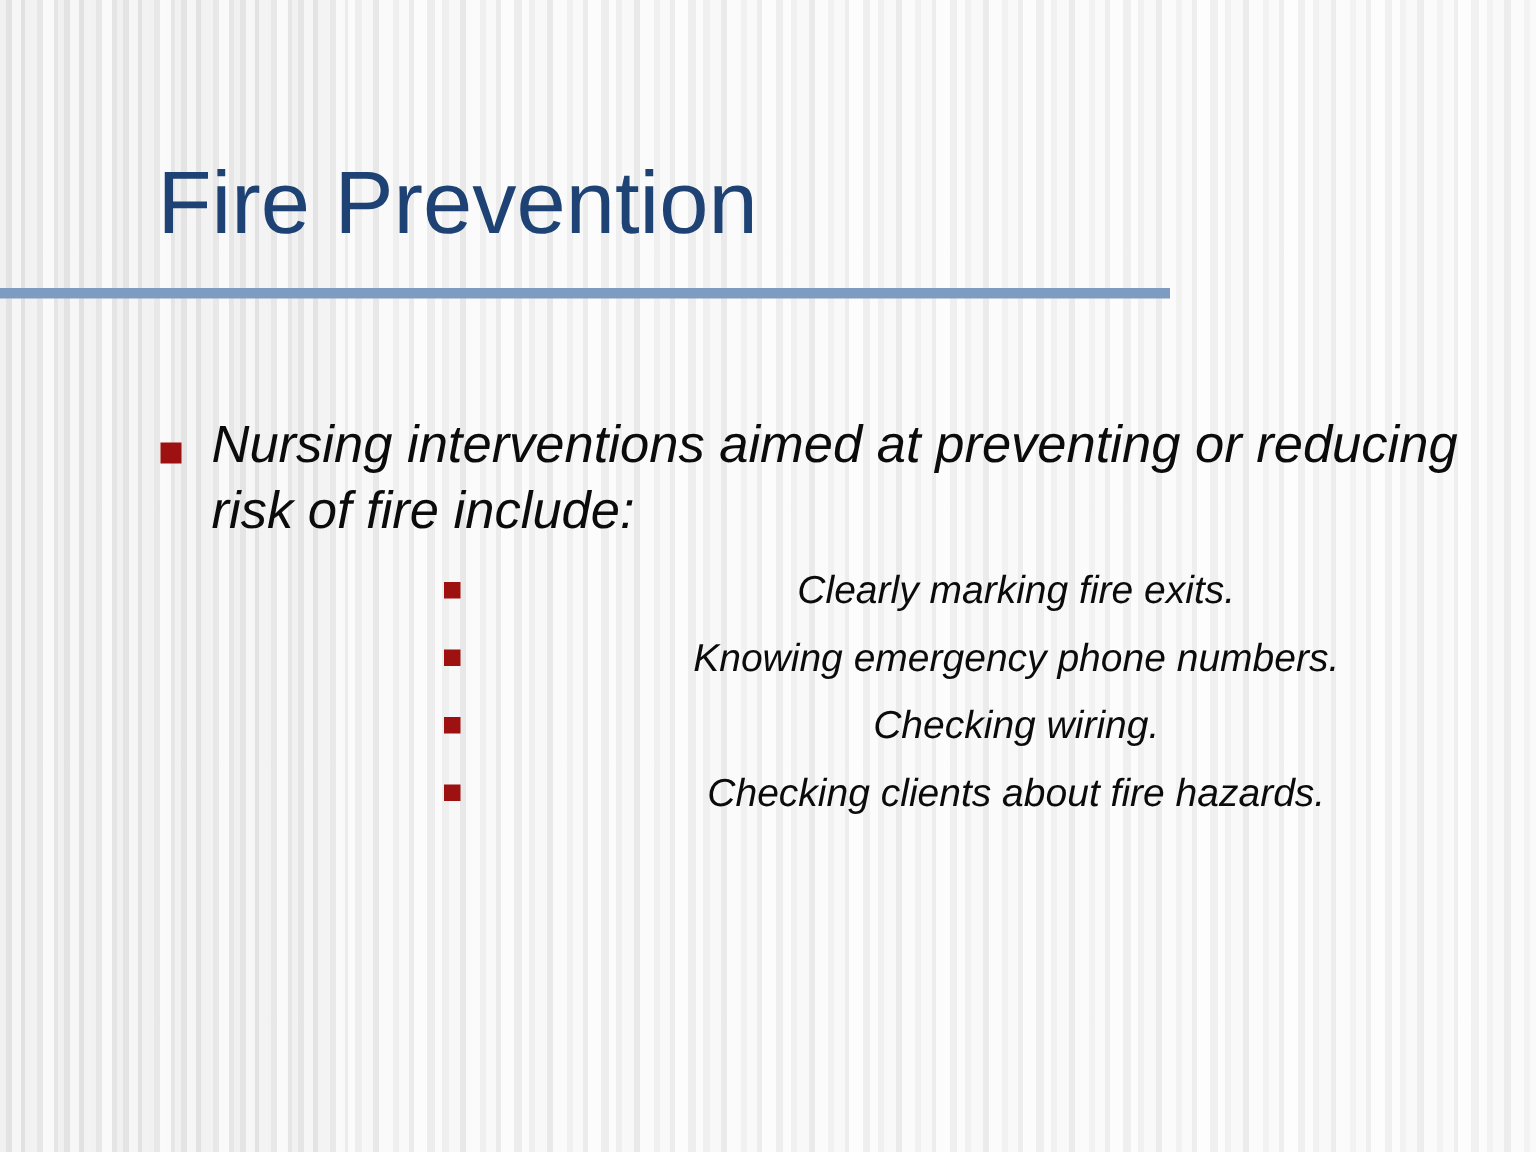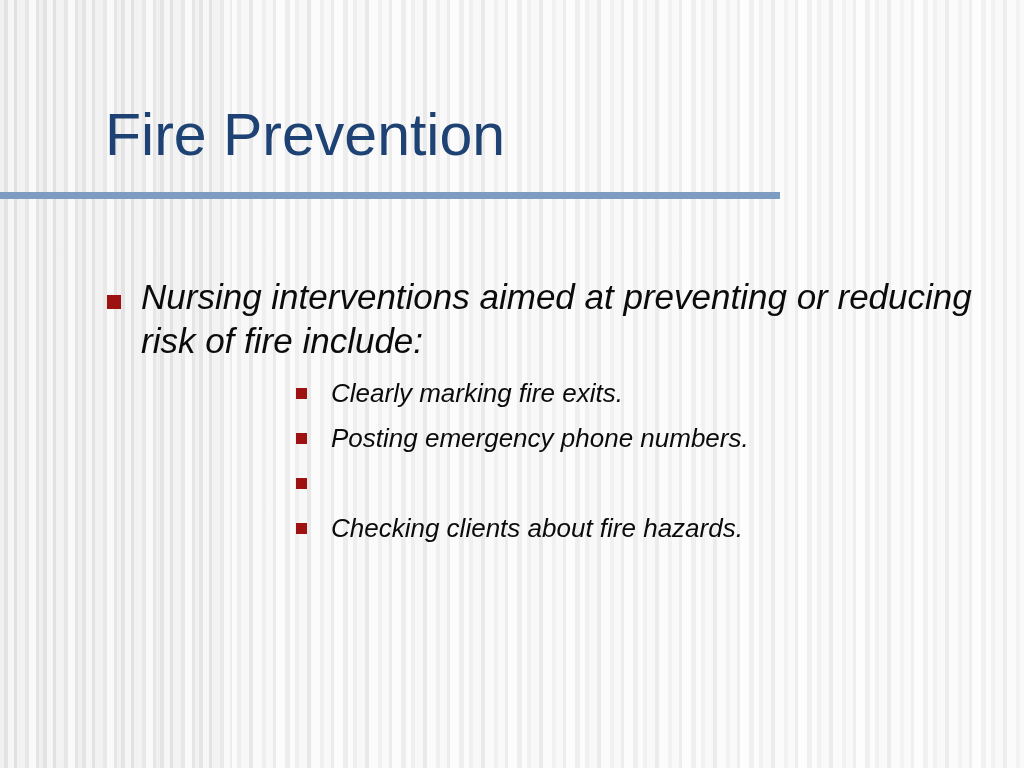--- a/index.html
+++ b/index.html
@@ -130,20 +130,21 @@
   }
   .l1-text {
     display: block;
     padding-right: 20px;
   }
 
   ul.level2 {
     list-style: none;
     margin: 8px 0 0 0;
     padding: 0;
+    text-align: center;
   }
   li.bullet-l2 {
     position: relative;
     padding-left: 190px;
     margin: 0;
     height: 45px;
     font-family: "Liberation Sans", sans-serif;
     font-size: 26px;
     line-height: 45px;
     color: #0b0b0b;
@@ -179,24 +180,25 @@
         <span class="sq-l1"></span>
         <span class="l1-text">Nursing interventions aimed at preventing or reducing risk of fire include:</span>
 
         <ul class="level2">
           <li class="bullet-l2">
             <span class="sq-l2"></span>
             <span>Clearly marking fire exits.</span>
           </li>
           <li class="bullet-l2">
             <span class="sq-l2"></span>
-            <span>Posting emergency phone numbers.</span>
-          </li>
-          <li class="bullet-l2">
-            <span class="sq-l2"></span>
+            <span>Knowing emergency phone numbers.</span>
+          </li>
+          <li class="bullet-l2">
+            <span class="sq-l2"></span>
+            <span>Checking wiring.</span>
           </li>
           <li class="bullet-l2">
             <span class="sq-l2"></span>
             <span>Checking clients about fire hazards.</span>
           </li>
         </ul>
       </li>
     </ul>
   </div>
 

